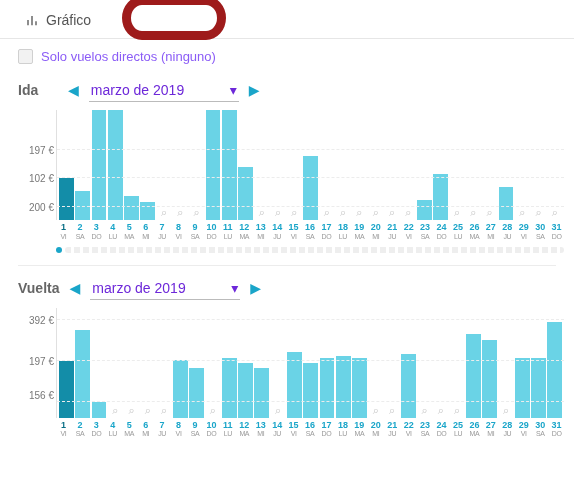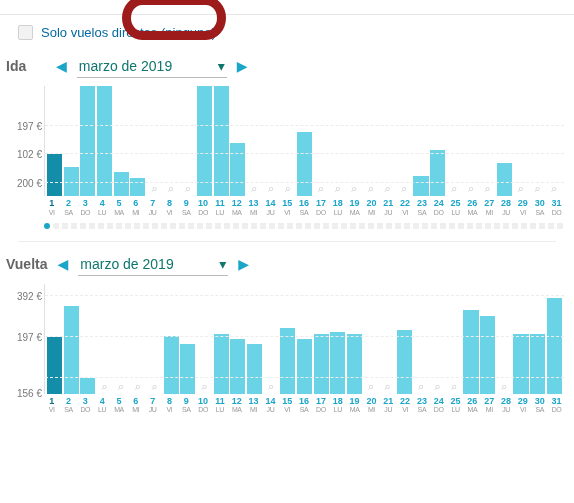--- a/index.html
+++ b/index.html
@@ -38,50 +38,50 @@
     height: 44px;
     border: 9px solid #9e1b1b;
     border-radius: 20px / 22px;
     pointer-events: none;
   }
   .filter-row {
     display: flex;
     align-items: center;
     gap: 8px;
     padding: 10px 18px 8px 18px;
-    color: #0369a1;
+    color: #8b5cf6;
     font-size: 13px;
   }
   .checkbox {
     width: 15px; height: 15px;
     border: 1px solid #d0d0d0;
     background: #f2f2f2;
     border-radius: 2px;
   }
   .chart-block {
-    padding: 6px 10px 4px 6px;
+    padding: 6px 10px 4px 18px;
   }
   .chart-header {
     display: flex;
     align-items: center;
     gap: 10px;
     margin-bottom: 8px;
     font-size: 14px;
     color: #666;
   }
   .chart-header .title { font-weight: bold; min-width: 40px; }
   .nav-arrow {
     color: #1aa5c9;
     cursor: pointer;
     font-size: 14px;
     user-select: none;
   }
   .month-select {
     min-width: 150px;
-    color: #0f766e;
+    color: #6d28d9;
     font-size: 14px;
     border: none;
     border-bottom: 1.5px solid #bbb;
     padding: 4px 2px 3px 2px;
     display: flex;
     justify-content: space-between;
     align-items: center;
     cursor: pointer;
   }
   .chart-area {
@@ -174,20 +174,26 @@
   .divider {
     margin: 8px 18px 4px 18px;
     height: 1px;
     background: #ececec;
   }
 </style>
 </head>
 <body>
 
 <div class="tabs">
+  <div class="tab">
+    <svg viewBox="0 0 24 24" fill="none" stroke="#555" stroke-width="2">
+        <path d="M6 20V12M12 20V6M18 20V14"></path>
+      </svg>
+    <span style="color:#555">Gráfico</span>
+  </div>
   <div class="highlight-ring"></div>
 </div>
 
 <div class="filter-row">
   <div class="checkbox"></div>
   <span>Solo vuelos directos (ninguno)</span>
 </div>
 
 <div class="chart-block">
   <div class="chart-header">
@@ -445,21 +451,21 @@
     <span class="title">Vuelta</span>
     <span class="nav-arrow">◀</span>
     <div class="month-select">
       <span>marzo de 2019</span>
       <span>▾</span>
     </div>
     <span class="nav-arrow">▶</span>
   </div>
   <div class="chart-area">
     <div class="y-axis" id="yaxis-1">
-        <div class="y-tick" style="bottom: 1px;">156 €</div>
+        <div class="y-tick" style="bottom: 23px;">156 €</div>
         <div class="y-tick" style="bottom: 57px;">197 €</div>
         <div class="y-tick" style="bottom: 98px;">392 €</div>
       </div>
     <div class="bars-wrap" id="barswrap-1">
       <div class="bars" id="bars-1">
           <div class="bar-slot">
             <div class="bar selected" style="height: 51.8182%;"></div>
           </div>
           <div class="bar-slot">
             <div class="bar" style="height: 80%;"></div>

